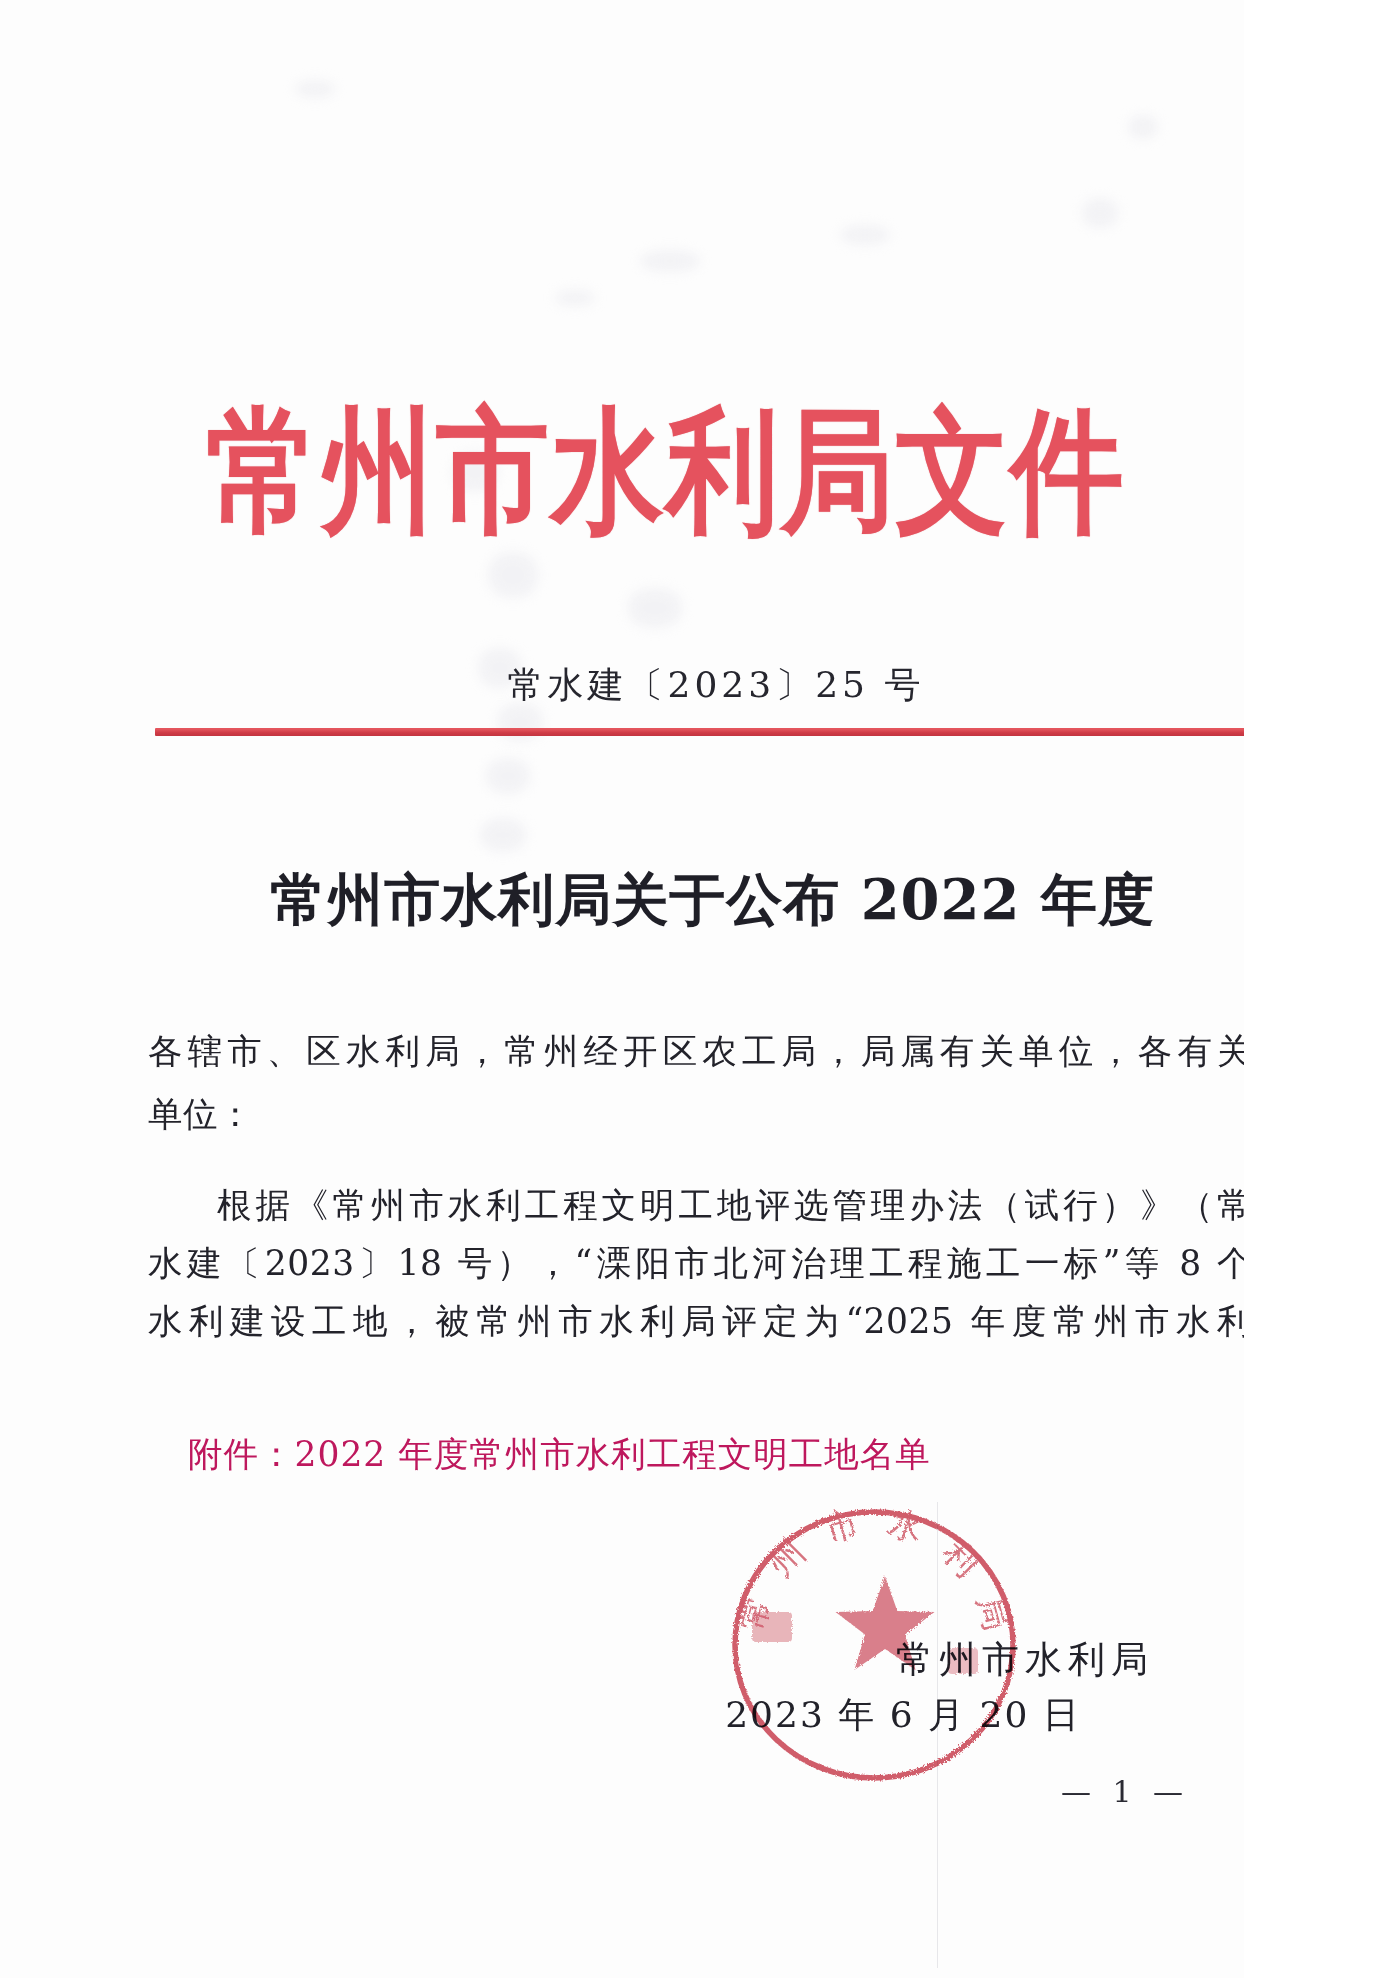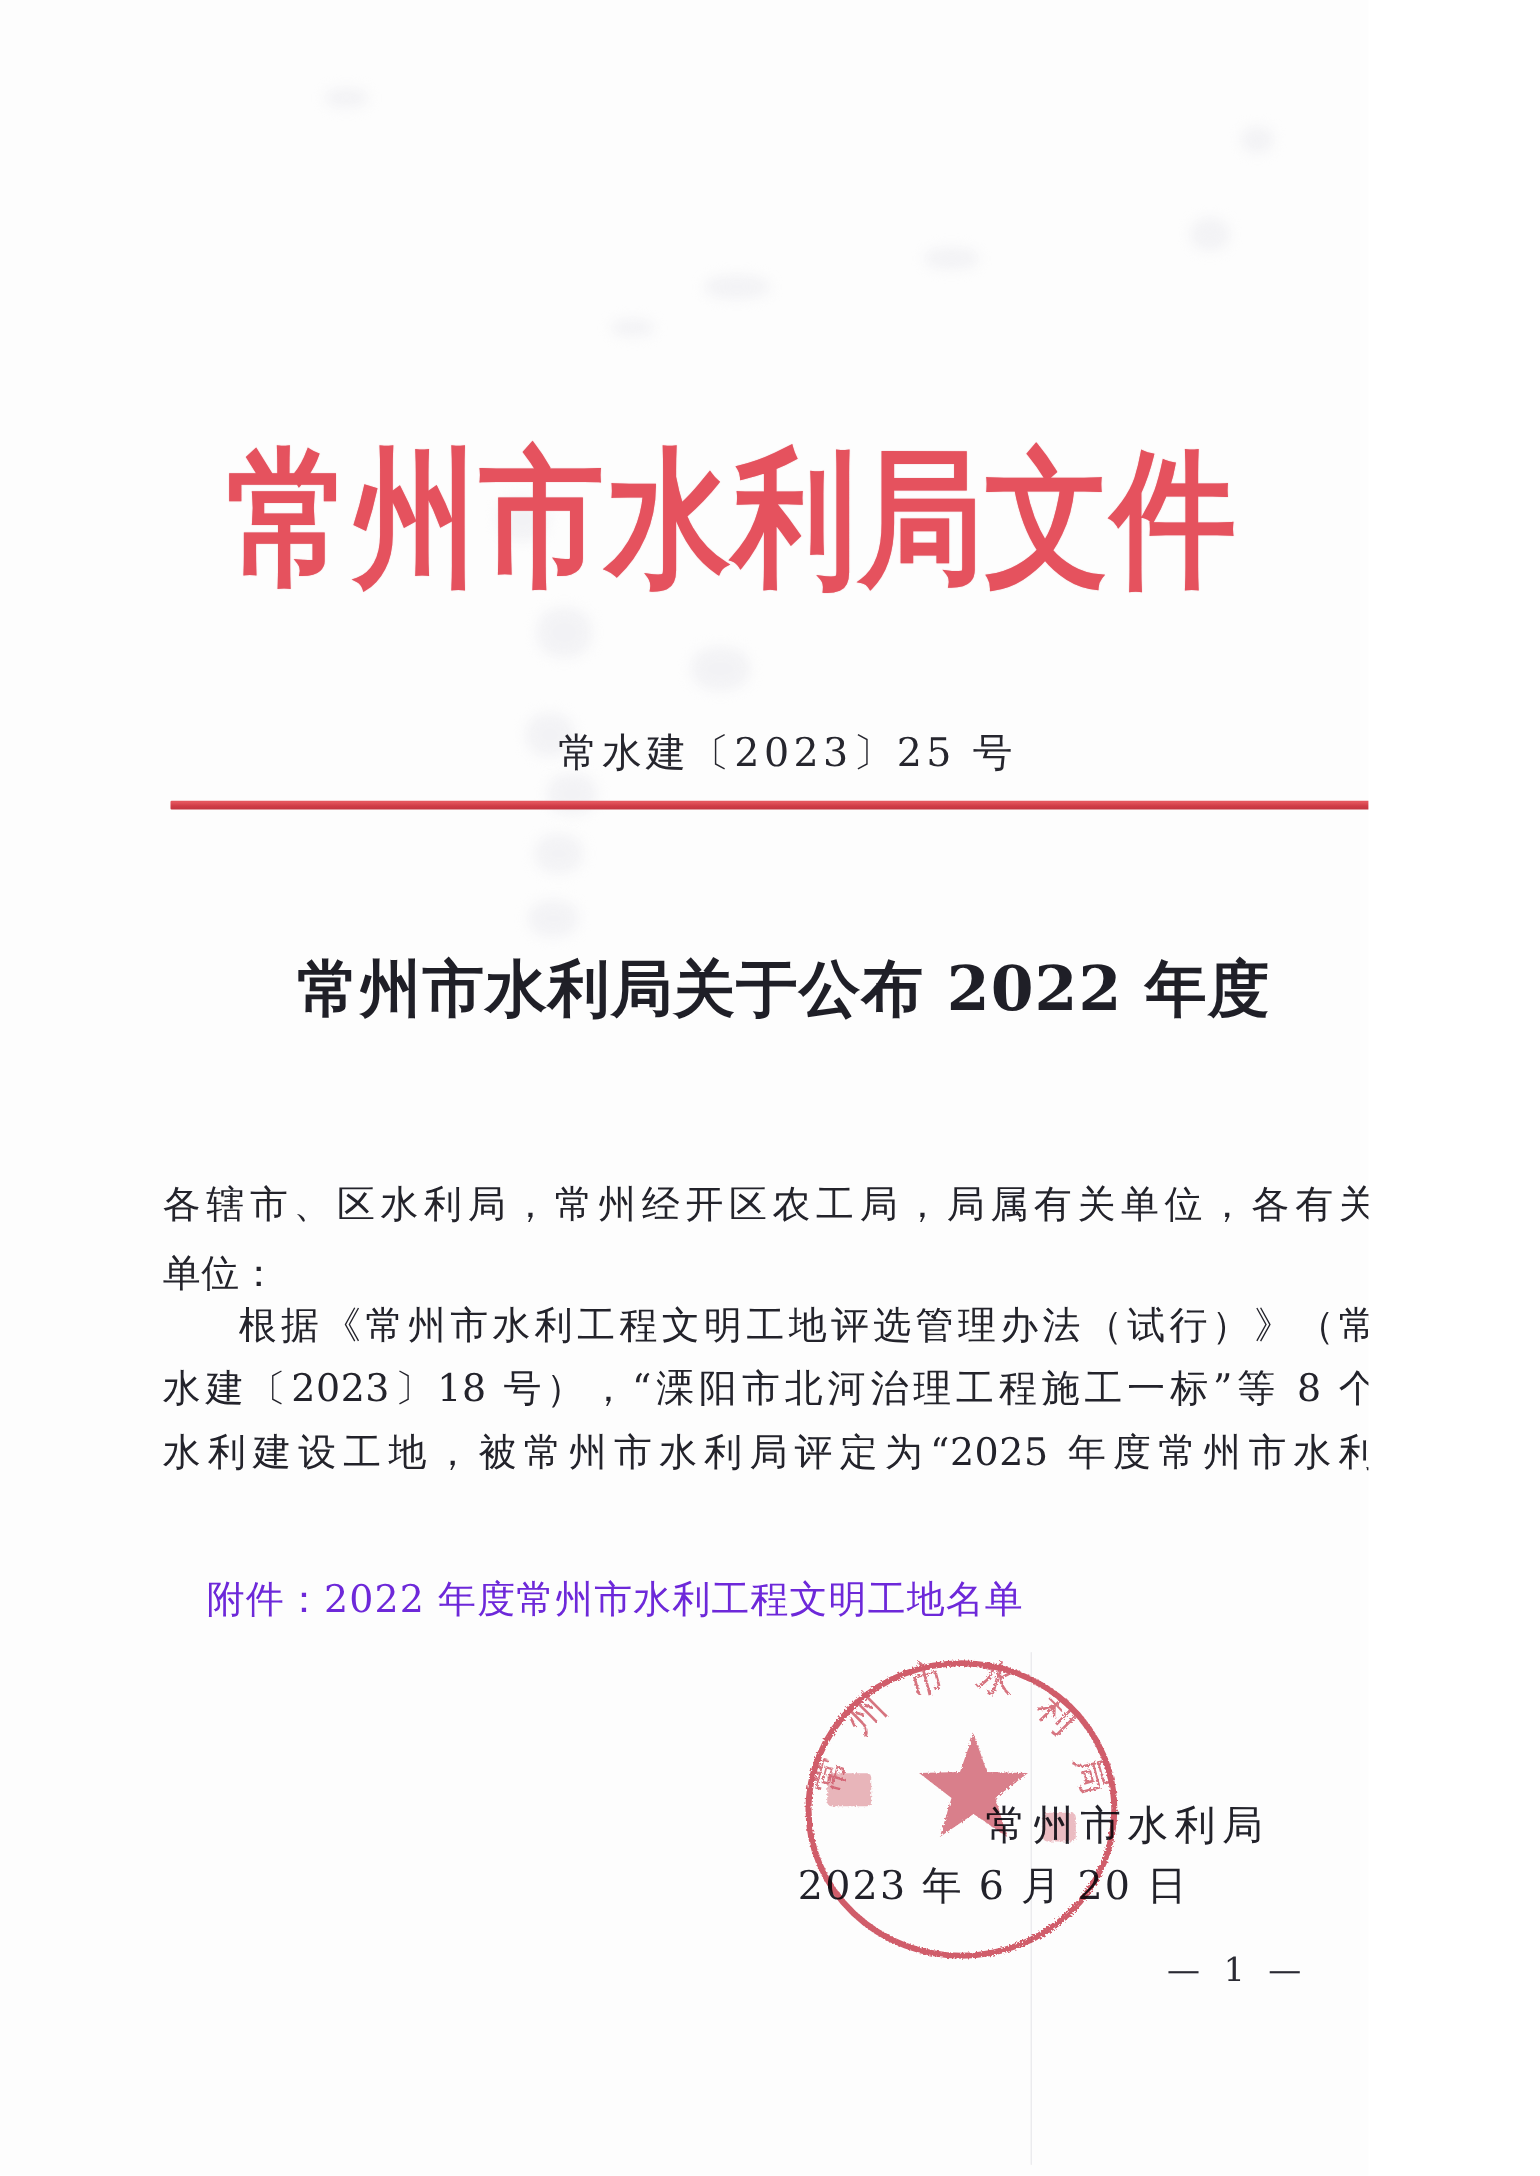--- a/index.html
+++ b/index.html
@@ -37,32 +37,32 @@
   .notice-title{
     position:absolute;left:145px;top:852px;width:1010px;
     text-align:right;font-size:56px;line-height:94px;font-weight:bold;
     color:#1f1f27;letter-spacing:1px;white-space:nowrap;
   }
   
   .para{
     position:absolute;left:148px;width:1104px;
     font-size:34.5px;color:#23232b;letter-spacing:.5px;
   }
-  .salutation{top:1064px;line-height:63px;}
+  .salutation{top:1020px;line-height:63px;}
   .body-para{top:1176px;line-height:58px;}
   .line{white-space:nowrap;}
   .line.fill{text-align:justify;text-align-last:justify;white-space:normal;
     word-break:break-all;overflow:hidden;height:1em;line-height:inherit;}
   .line.fill{height:auto;}
   .line.indent{text-indent:69px;}
   
   .attachment{
     position:absolute;left:148px;top:1428px;width:1104px;
     padding-left:40px;font-size:34.5px;line-height:52px;
-    color:#6d28d9;letter-spacing:1px;white-space:nowrap;
+    color:#be185d;letter-spacing:1px;white-space:nowrap;
   }
   
   .signer{
     position:absolute;left:600px;top:1636px;width:554px;
     text-align:right;font-size:37px;line-height:48px;
     color:#22222a;letter-spacing:6px;white-space:nowrap;z-index:3;
   }
   .sign-date{
     position:absolute;left:600px;top:1692px;width:606px;
     text-align:center;font-size:36px;line-height:46px;

